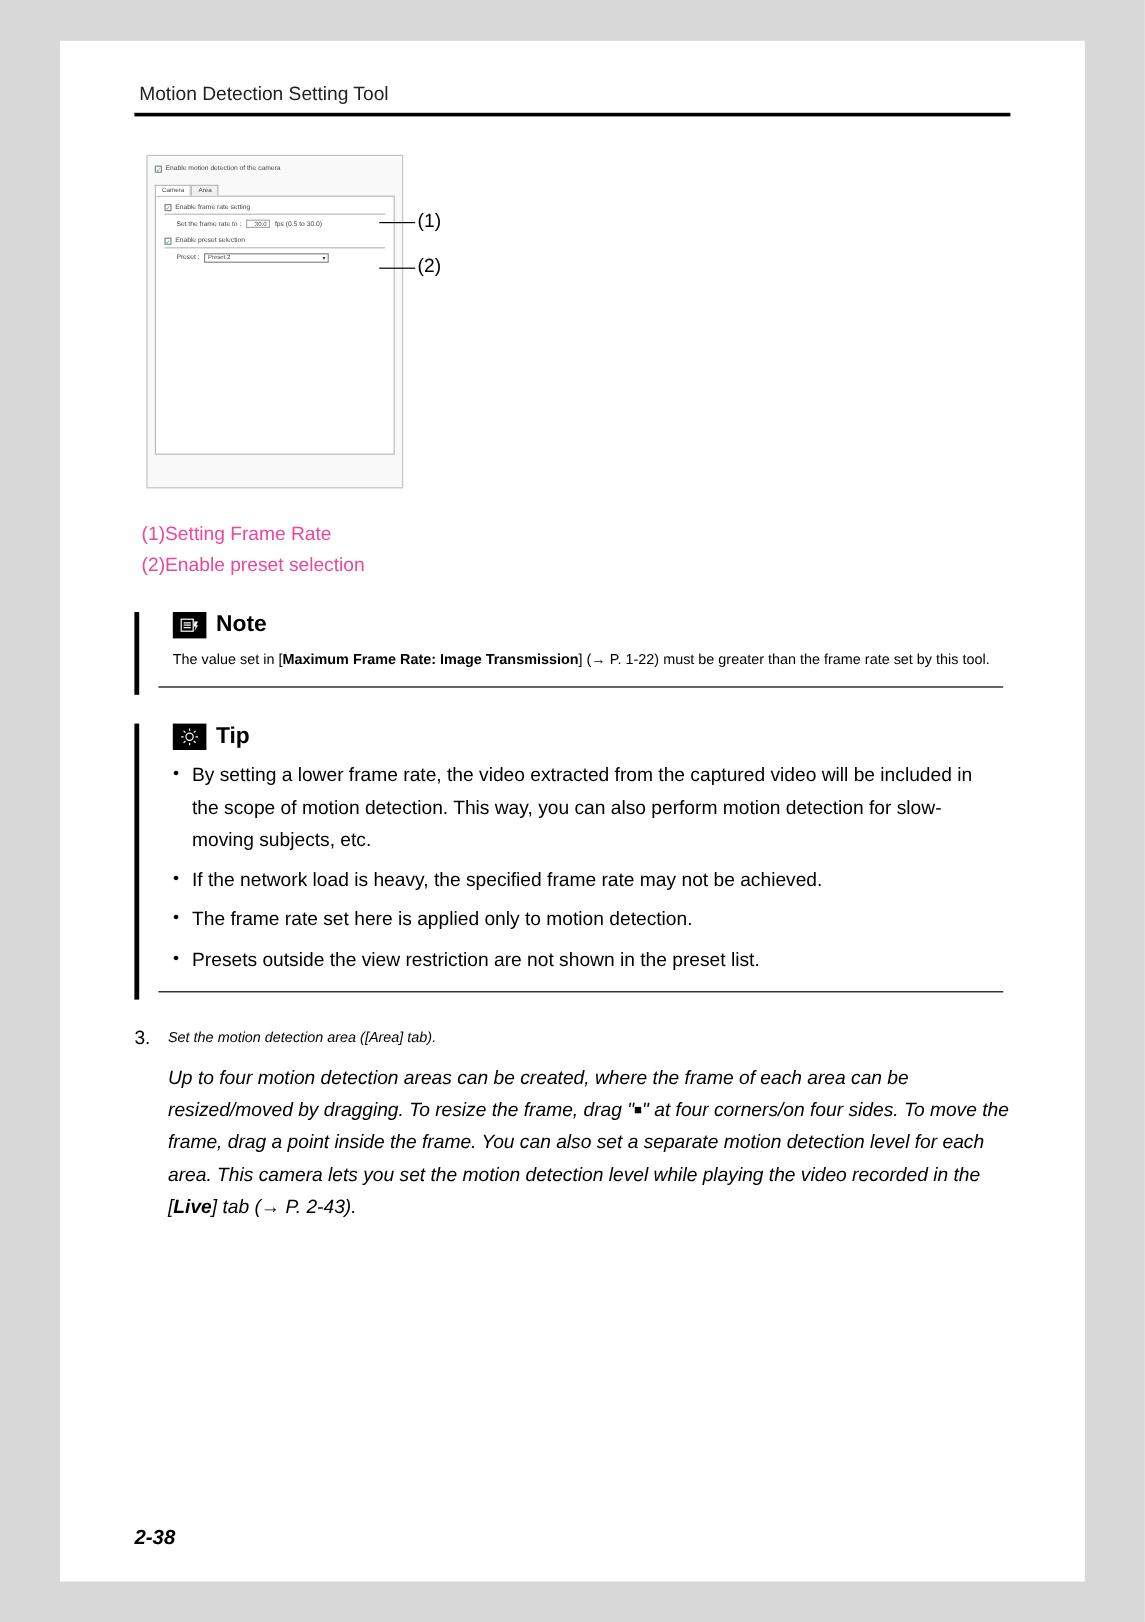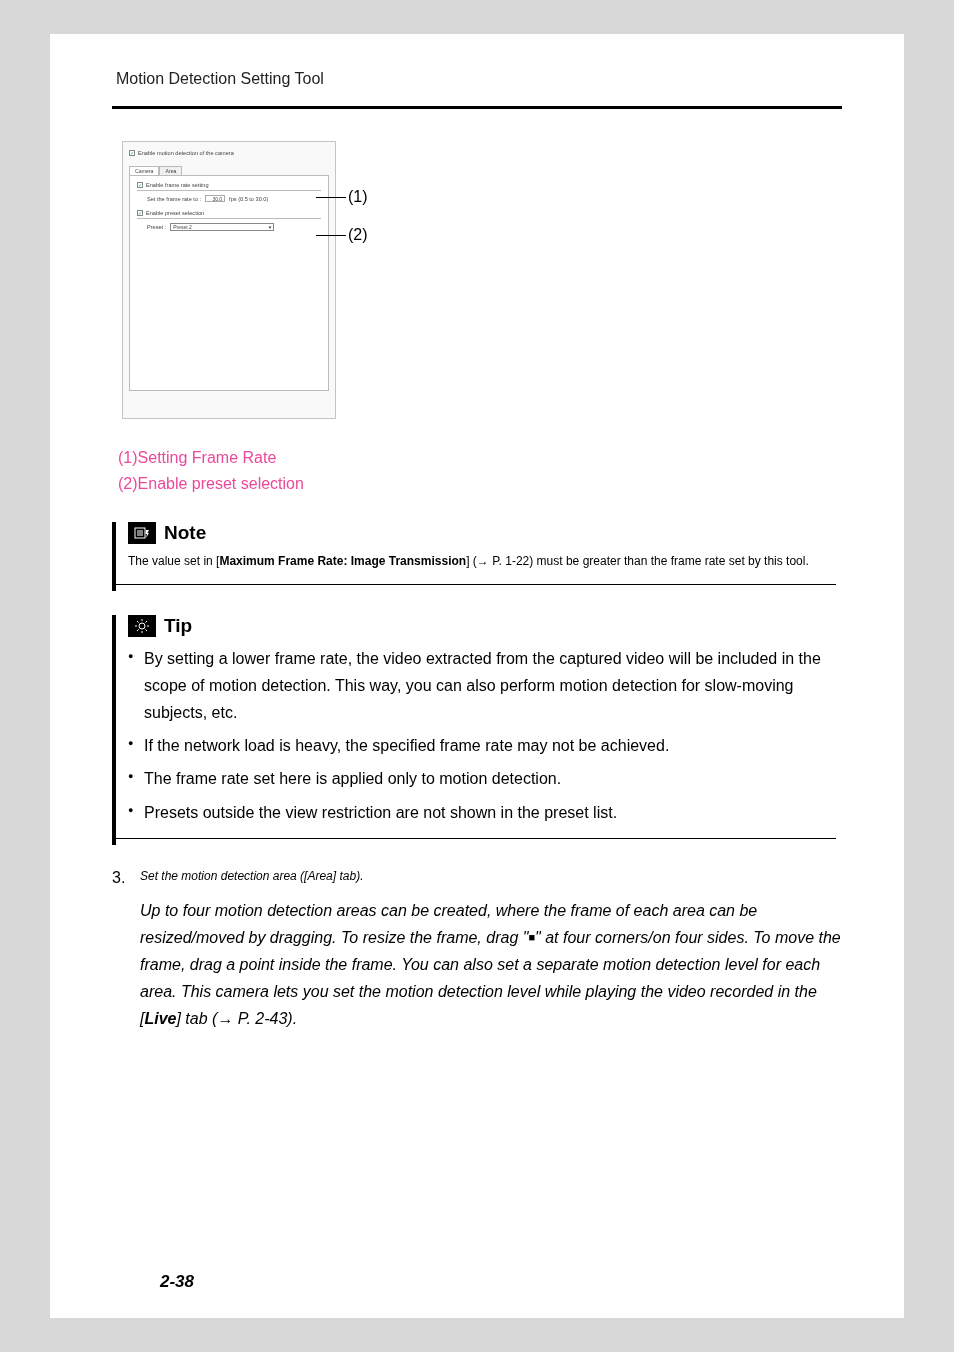--- a/index.html
+++ b/index.html
@@ -15,21 +15,21 @@
     left: 50px;
     top: 34px;
     width: 854px;
     height: 1284px;
     background: #fff;
     padding: 36px 62px 28px 62px;
   }
   .header-title {
     font-size: 16px;
     color: #222;
-    margin-bottom: 18px;
+    margin-bottom: 6px;
     margin-left: 4px;
   }
   .rule {
     border: none;
     border-top: 3px solid #000;
     margin-bottom: 32px;
   }
 
   
   .shot-wrap {
@@ -124,21 +124,21 @@
   
   .body-text { font-size: 16px; line-height: 1.65; color: #ec4899; }
   .subhead { font-size: 16px; margin-left: 6px; }
   .para-ind { margin-left: 22px; margin-top: 8px; margin-bottom: 20px; }
 
   
   .note-box, .tip-box {
     position: relative;
     margin-top: 24px;
     margin-bottom: 24px;
-    padding-left: 12px;
+    padding-left: 28px;
     border-left: 4px solid #000;
   }
   .box-hdr {
     display: flex; align-items: center; gap: 8px;
     margin-bottom: 8px;
   }
   .box-icon {
     width: 28px; height: 22px;
     background: #000;
     display: flex; align-items: center; justify-content: center;
@@ -178,21 +178,20 @@
   .step-body { margin-left: 28px; margin-top: 10px; font-size: 16px; line-height: 1.7; font-style: italic; }
   .step-body .sq { font-size: 11px; position: relative; top: -2px; }
 
   .footer {
     position: absolute;
     left: 62px;
     bottom: 26px;
     font-style: italic;
     font-weight: bold;
     font-size: 17px;
-    margin-left: 48px;
   }
 </style>
 </head>
 <body>
 
 <div class="page">
   <div class="header-title">Motion Detection Setting Tool</div>
   <hr class="rule">
 
   <div class="shot-wrap">

